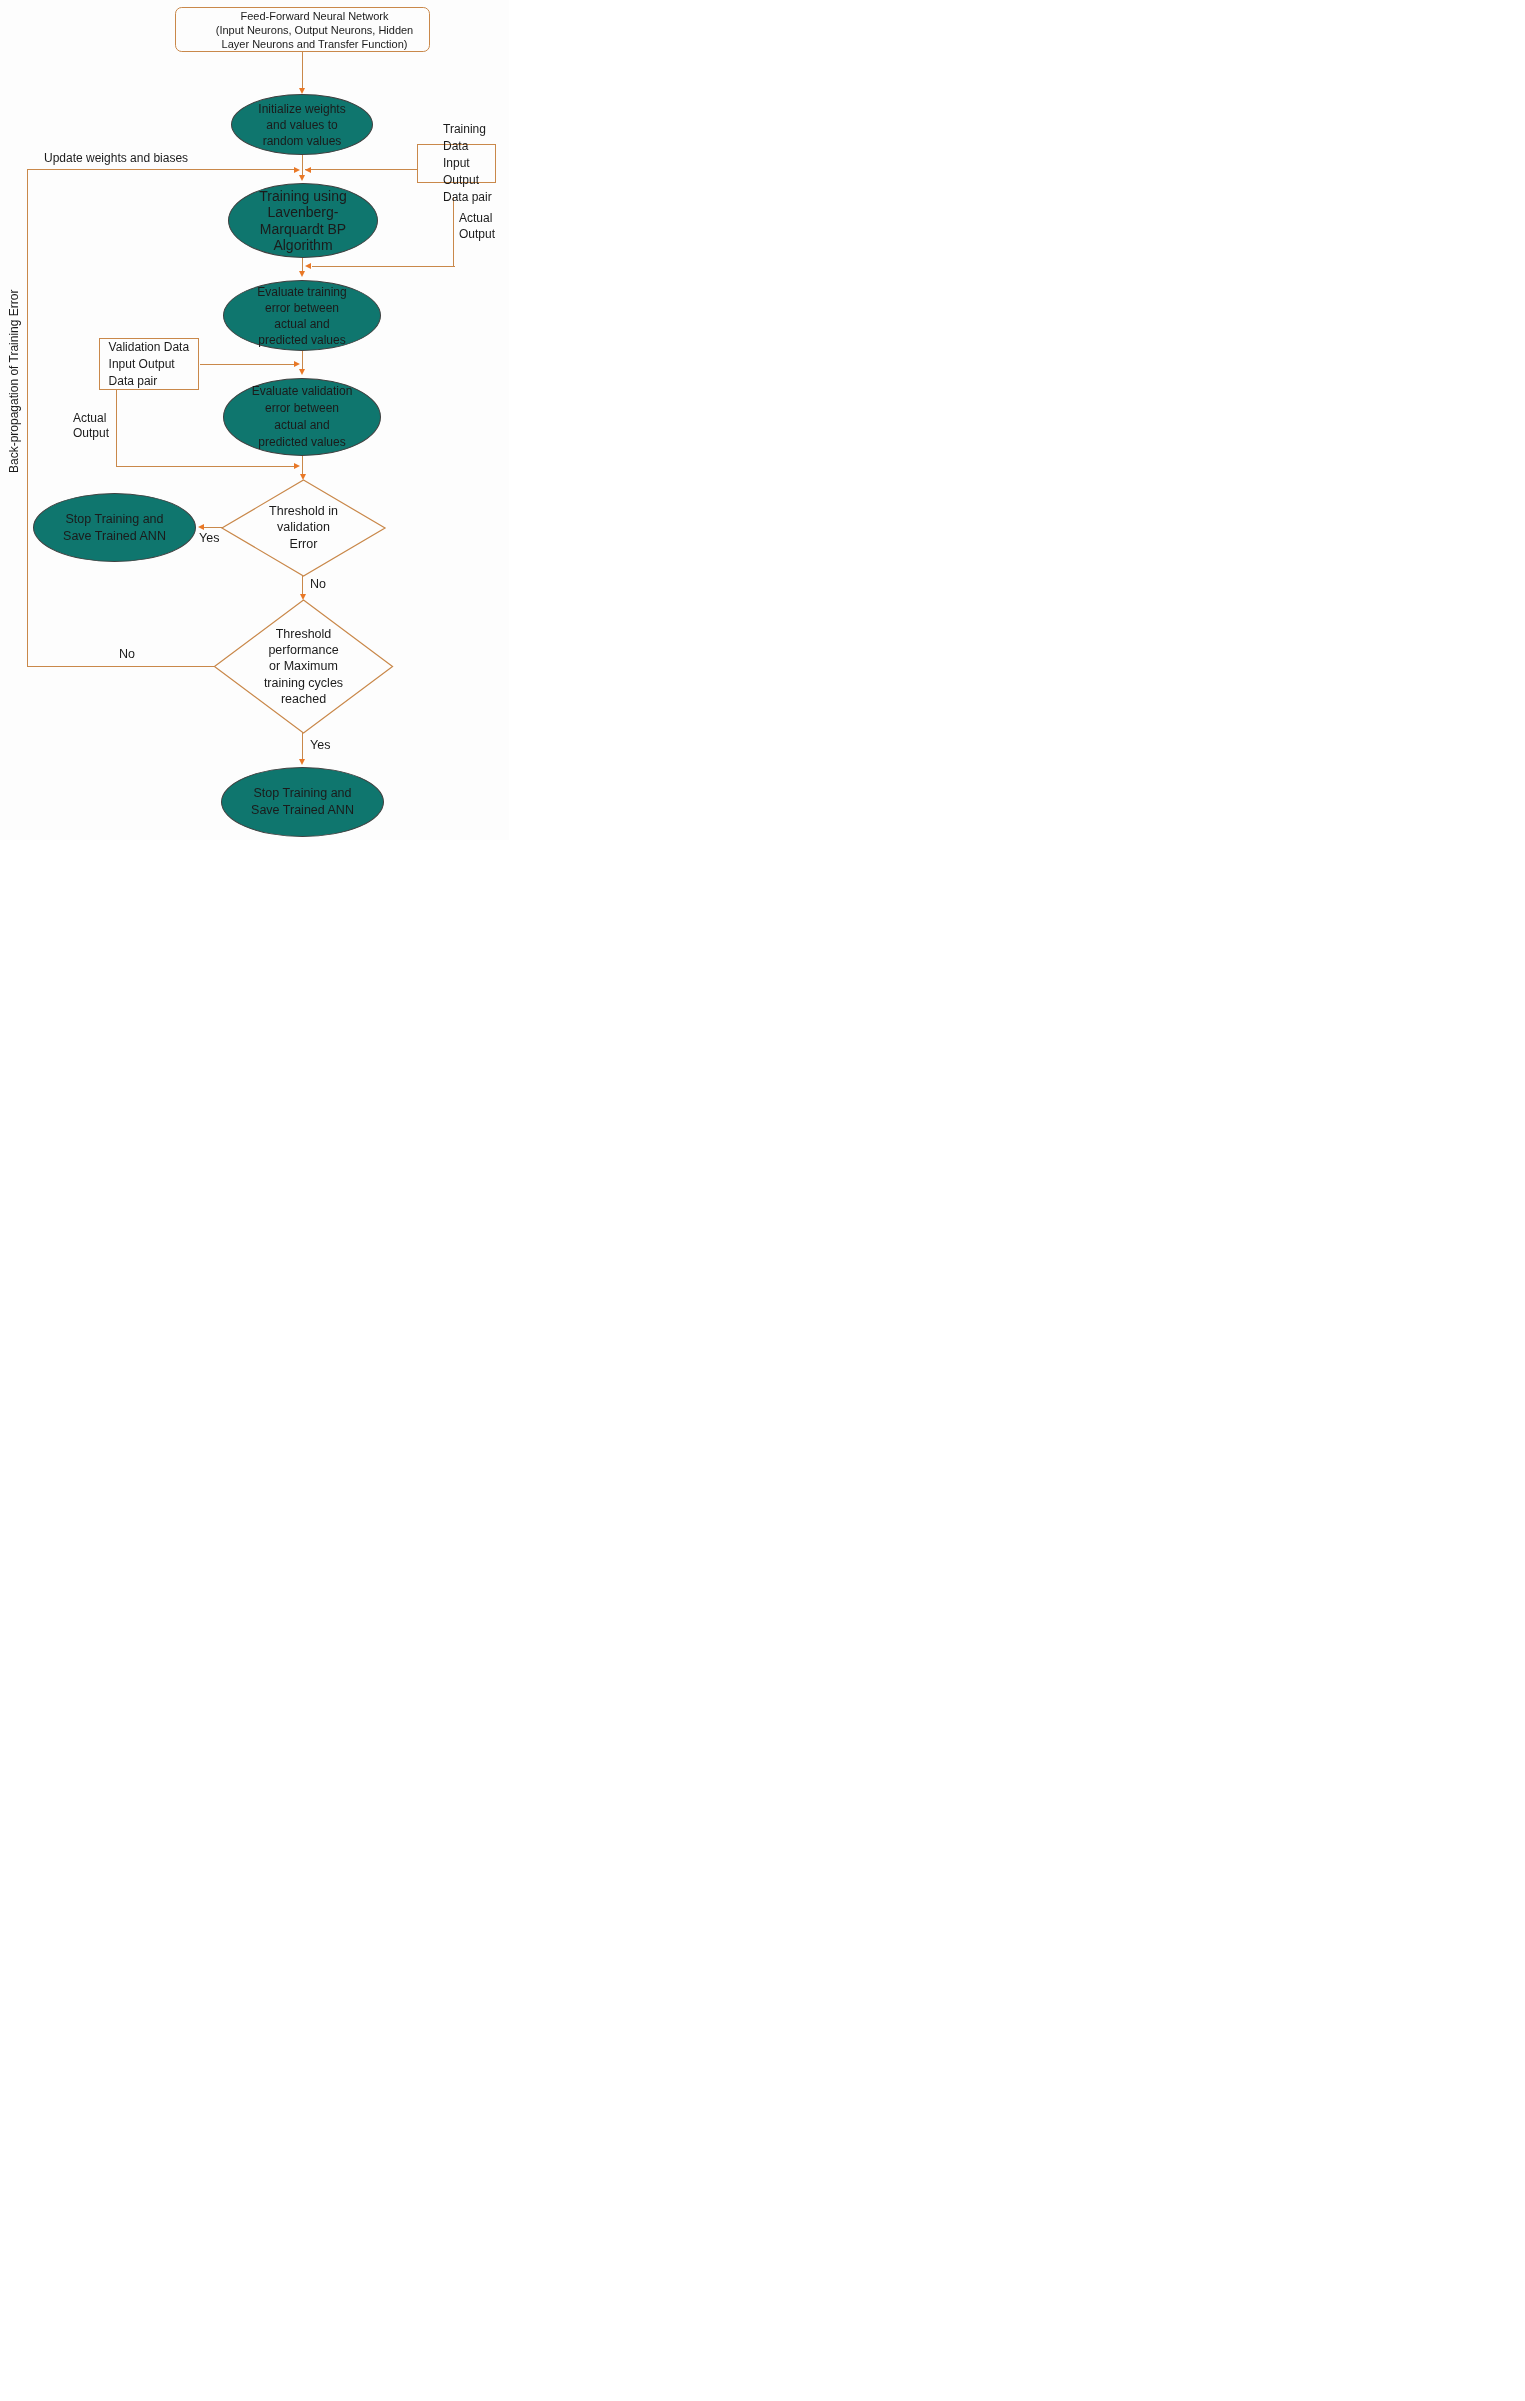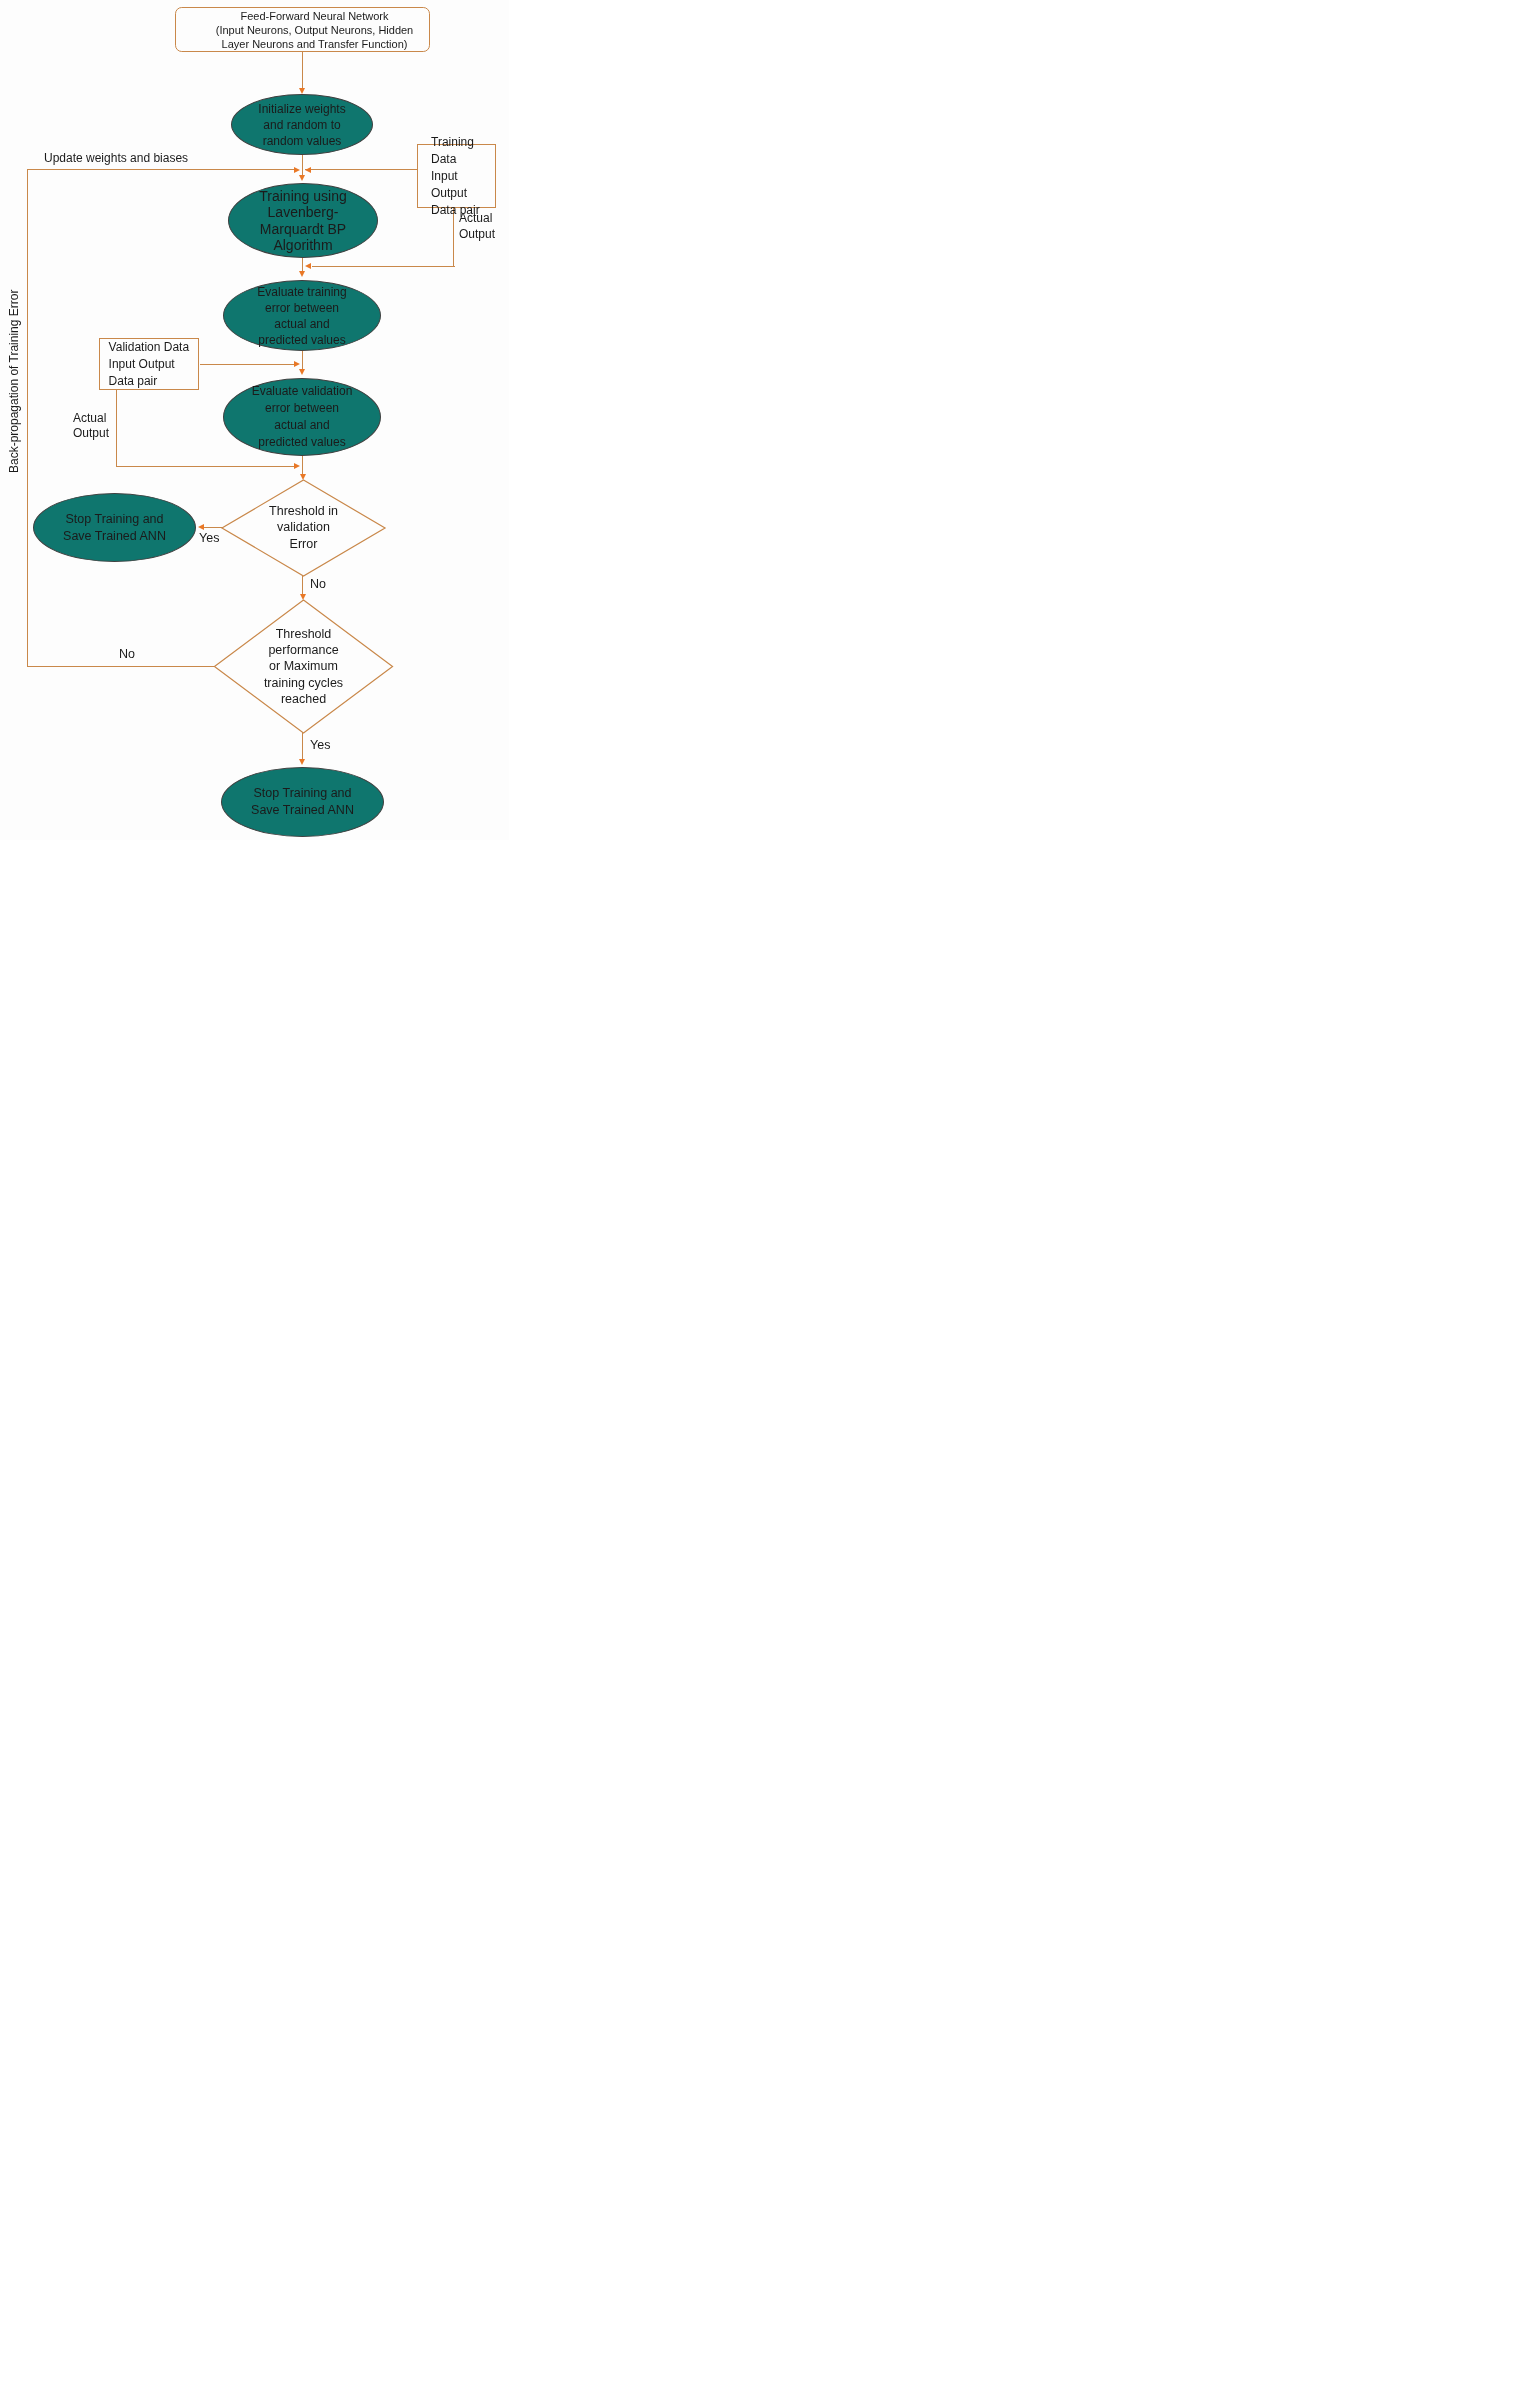--- a/index.html
+++ b/index.html
@@ -87,25 +87,25 @@
   <div class="arr arr-down" style="left:299px;top:759px;"></div>
 
   <div class="node roundrect" style="left:175px;top:7.2px;width:255px;height:45px;font-size:11px;line-height:14px;padding-left:24px;">
     <span>Feed-Forward Neural Network</span>
     <span>(Input Neurons, Output Neurons, Hidden</span>
     <span>Layer Neurons and Transfer Function)</span>
   </div>
 
   <div class="node ellipse" style="left:231px;top:94px;width:142px;height:61px;font-size:12px;line-height:16px;">
     <span>Initialize weights</span>
-    <span>and random to</span>
+    <span>and values to</span>
     <span>random values</span>
   </div>
 
-  <div class="node rect" style="left:417px;top:144px;width:79px;height:64px;font-size:12px;line-height:17px;padding-left:13px;">
+  <div class="node rect" style="left:417px;top:144px;width:79px;height:39px;font-size:12px;line-height:17px;padding-left:25px;">
     <span>Training Data</span>
     <span>Input Output</span>
     <span>Data pair</span>
   </div>
 
   <div class="node ellipse" style="left:228px;top:183px;width:150px;height:75px;font-size:14px;line-height:16.3px;">
     <span>Training using</span>
     <span>Lavenberg-</span>
     <span>Marquardt BP</span>
     <span>Algorithm</span>

